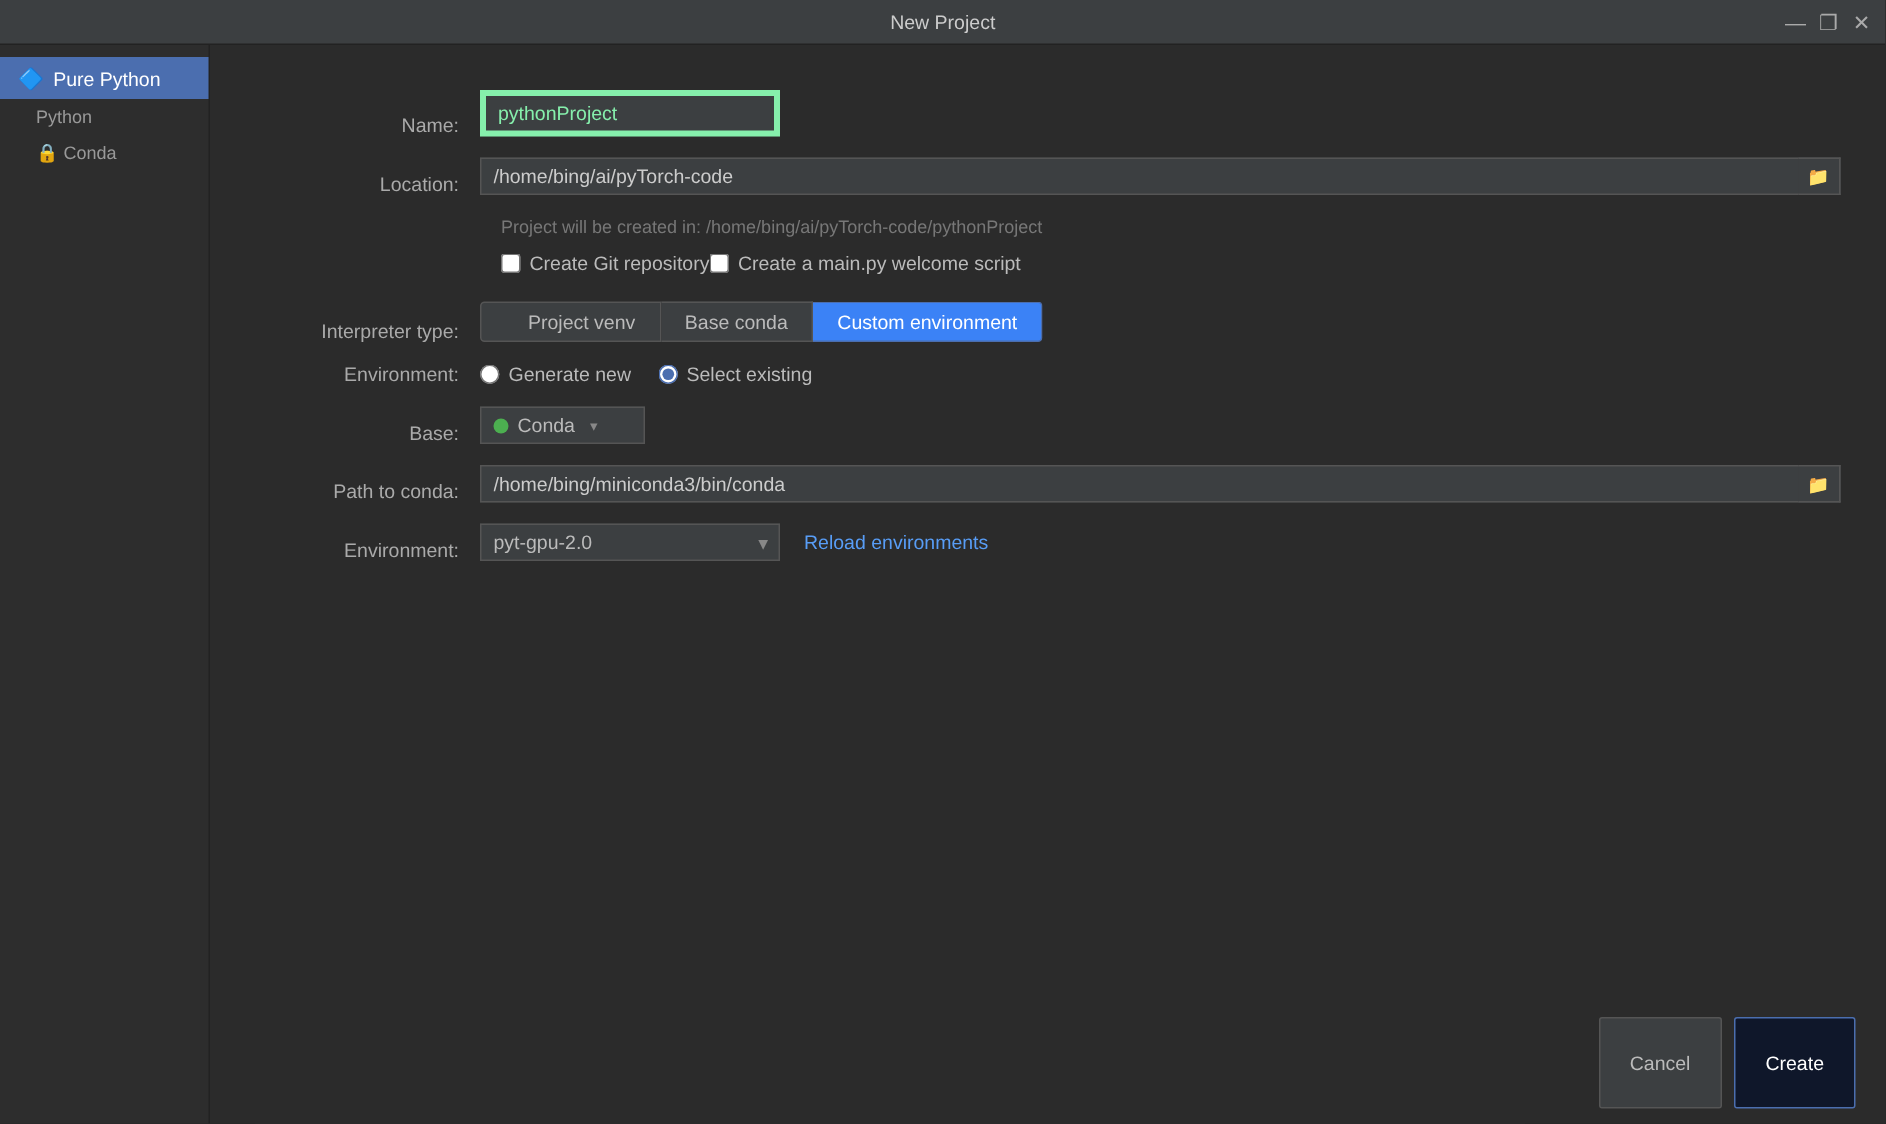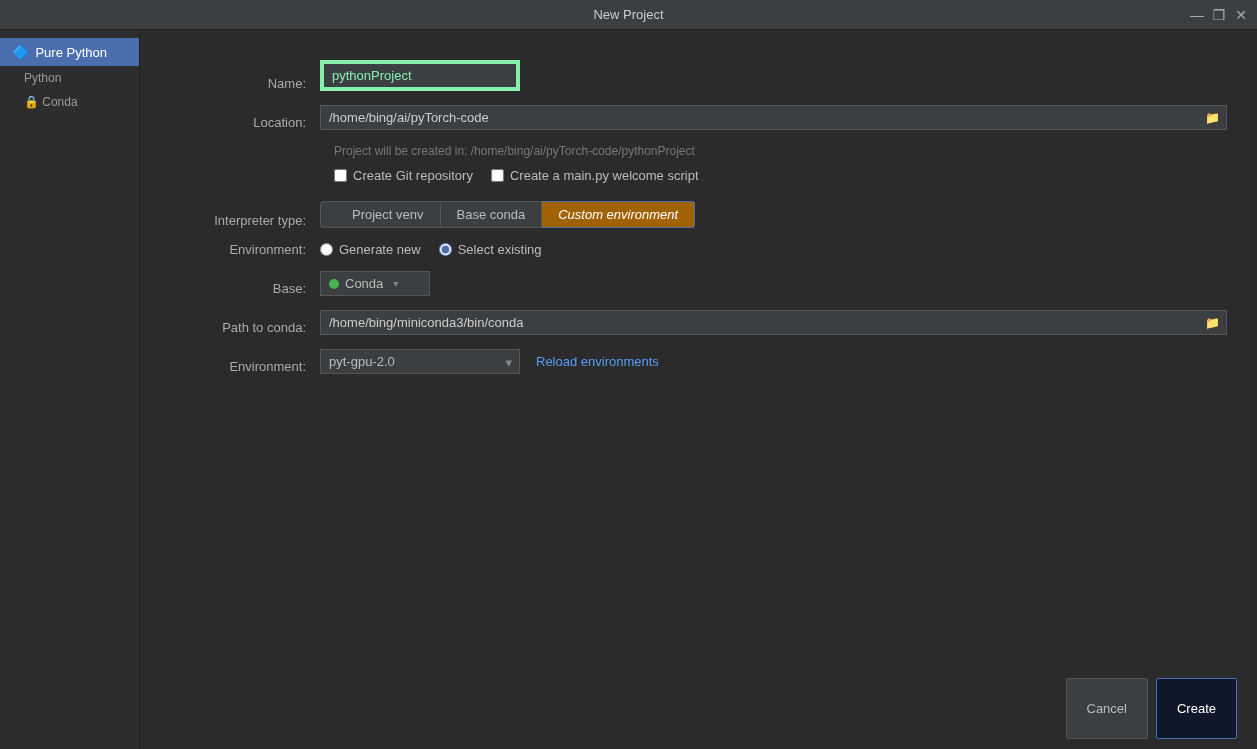--- a/index.html
+++ b/index.html
@@ -137,21 +137,20 @@
     }
     .hint-text {
       font-size: 12px;
       color: #777;
       margin-left: 164px;
       margin-bottom: 10px;
     }
     .checkbox-row {
       display: flex;
       align-items: center;
-      gap: 18px;
       margin-left: 164px;
       margin-bottom: 18px;
     }
     .checkbox-label {
       display: flex;
       align-items: center;
       gap: 6px;
       color: #bbb;
       font-size: 13px;
       cursor: pointer;
@@ -168,24 +167,23 @@
       background: #3c3f41;
       border: 1px solid #555;
       color: #bbb;
       cursor: pointer;
       font-size: 13px;
     }
     .tab-btn:first-child { border-radius: 3px 0 0 3px; padding-left: 31px; }
     .tab-btn:last-child { border-radius: 0 3px 3px 0; }
     .tab-btn:not(:first-child) { border-left: none; }
     .tab-btn.active {
-      background: #a16207;
+      background: #3b82f6;
       color: #fff;
       border-color: #4b6eaf;
-      font-style: italic;
     }
     .radio-group {
       display: flex;
       gap: 18px;
       align-items: center;
     }
     .radio-label {
       display: flex;
       align-items: center;
       gap: 6px;

